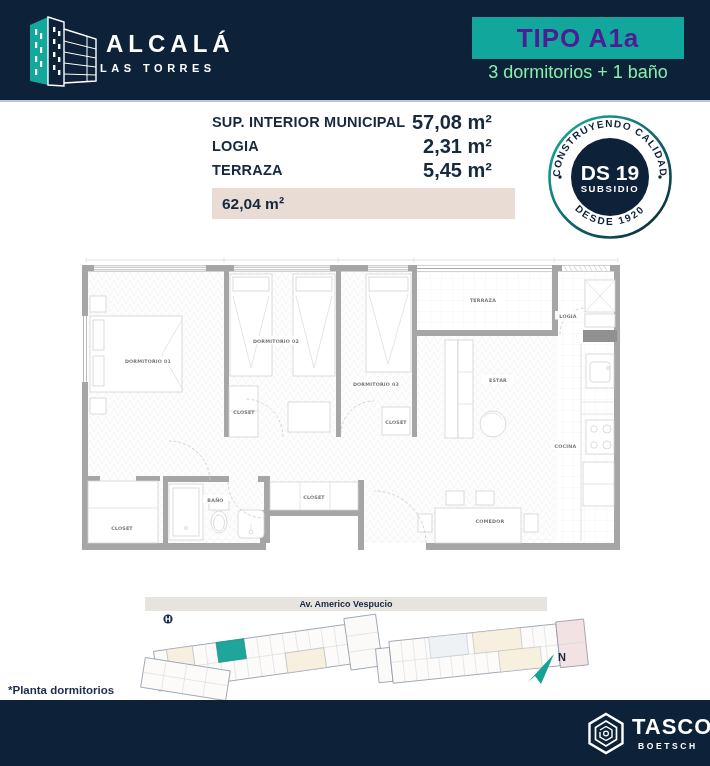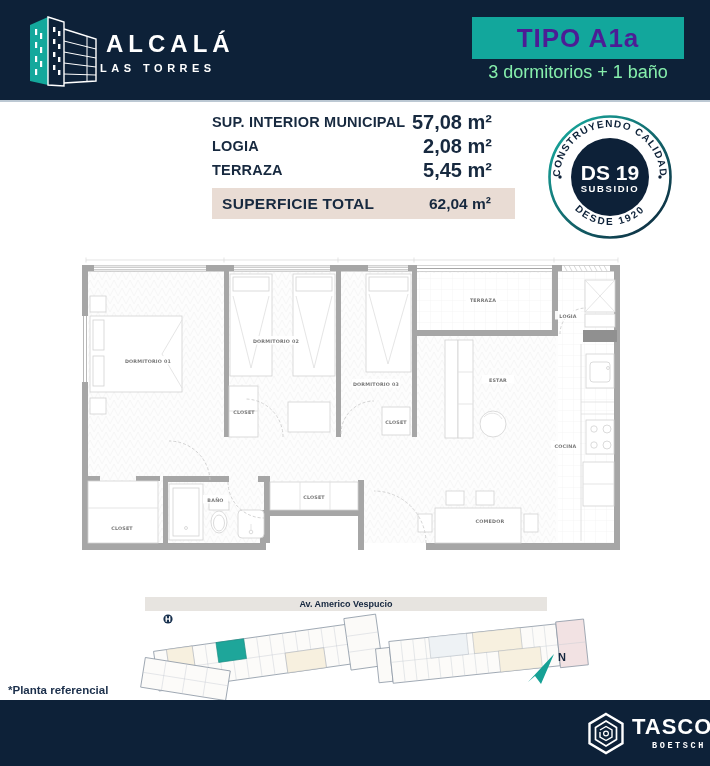--- a/index.html
+++ b/index.html
@@ -74,29 +74,28 @@
   <div class="abs header-sub">3 dormitorios + 1 baño</div>
 </div>
 
 <div class="abs surf-rows">
   <div class="surf-row">
     <span class="surf-label">SUP. INTERIOR MUNICIPAL</span>
     <span class="surf-value">57,08 m²</span>
   </div>
   <div class="surf-row">
     <span class="surf-label">LOGIA</span>
-    <span class="surf-value">2,08 m²</span>
+    <span class="surf-value">2,31 m²</span>
   </div>
   <div class="surf-row">
     <span class="surf-label">TERRAZA</span>
     <span class="surf-value">5,45 m²</span>
   </div>
 </div>
 <div class="abs surf-total">
-  <span class="t-label">SUPERFICIE TOTAL</span>
   <span class="t-value">62,04 m²</span>
 </div>
 
 <svg class="abs" style="left:546px;top:113px;" width="128" height="128" viewBox="0 0 128 128">
   <defs>
     <linearGradient id="ringGrad" x1="0" y1="0" x2="1" y2="1">
       <stop offset="0" stop-color="#18b2a4"></stop>
         <stop offset="1" stop-color="#0d2138"></stop>
     </linearGradient>
     <path id="arcTop" d="M 14,64 A 50,50 0 0 1 114,64" fill="none"></path>
@@ -392,24 +391,24 @@
     <rect x="428" y="40" width="28" height="46" fill="#f2e2e3" stroke="#8e99a6" stroke-width="0.8"></rect>
     <line x1="428" y1="63" x2="456" y2="63" stroke="#c3c9d1" stroke-width="0.4"></line>
   </g>
 
   <g>
     <polygon points="398,92 424,64 411,94 405,86" fill="#16a195"></polygon>
     <text x="428" y="71" font-size="11" font-weight="700" fill="#14263e" font-family="Liberation Sans,sans-serif">N</text>
   </g>
 </svg>
 
-<div class="abs footnote">*Planta referencial</div>
+<div class="abs footnote">*Planta dormitorios</div>
 
 <div class="abs footer">
   <svg class="abs" style="left:584px;top:11px;" width="44" height="46" viewBox="0 0 44 46">
     <polygon points="22,3 38.5,12.8 38.5,32.2 22,42 5.5,32.2 5.5,12.8" fill="none" stroke="#ffffff" stroke-width="2.4"></polygon>
     <polygon points="22,10 32.5,16.4 32.5,28.6 22,35 11.5,28.6 11.5,16.4" fill="none" stroke="#ffffff" stroke-width="1.7"></polygon>
     <polyline points="16,19 22,15.5 28,19 28,26 22,29.5 16,26 16,21" fill="none" stroke="#ffffff" stroke-width="1.4"></polyline>
     <circle cx="22" cy="22.5" r="2.4" fill="none" stroke="#ffffff" stroke-width="1.2"></circle>
   </svg>
   <div class="abs tasco-text" style="top:14px;left:632px;">TASCO</div>
-  <div class="abs tasco-sub" style="top:41px;left:652px;font-family:Liberation Mono, monospace;">BOETSCH</div>
+  <div class="abs tasco-sub" style="top:41px;left:638px;">BOETSCH</div>
 </div>
 
 </body></html>

